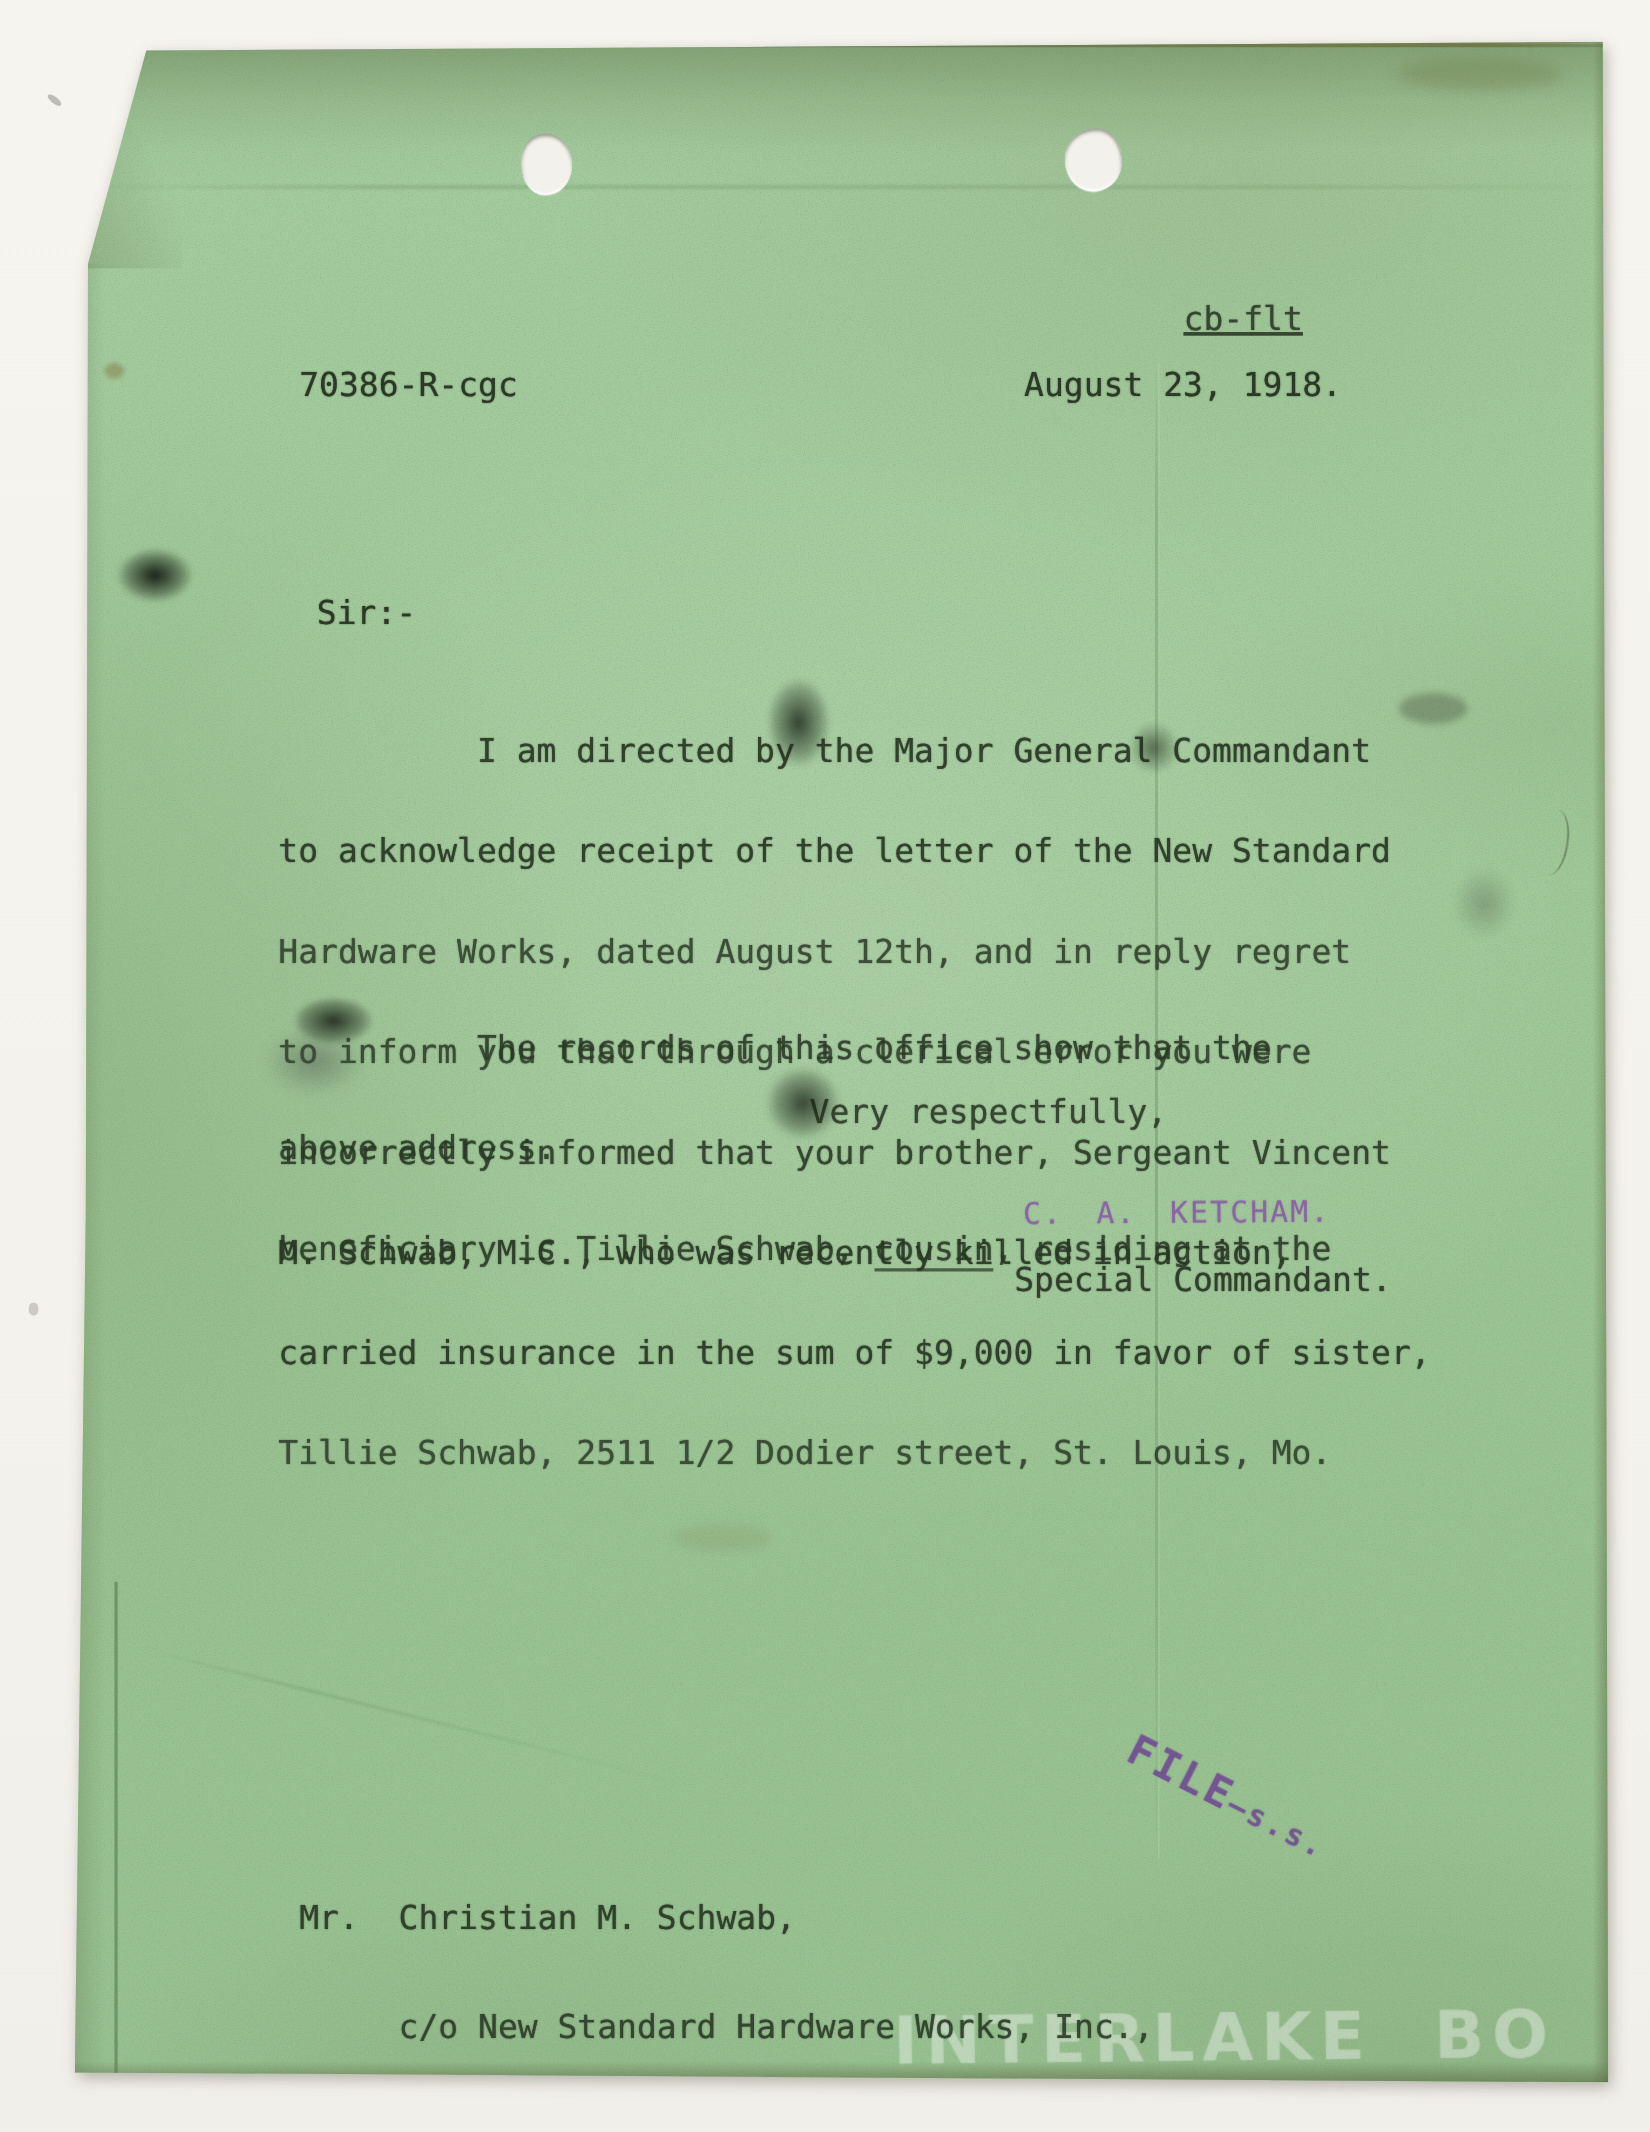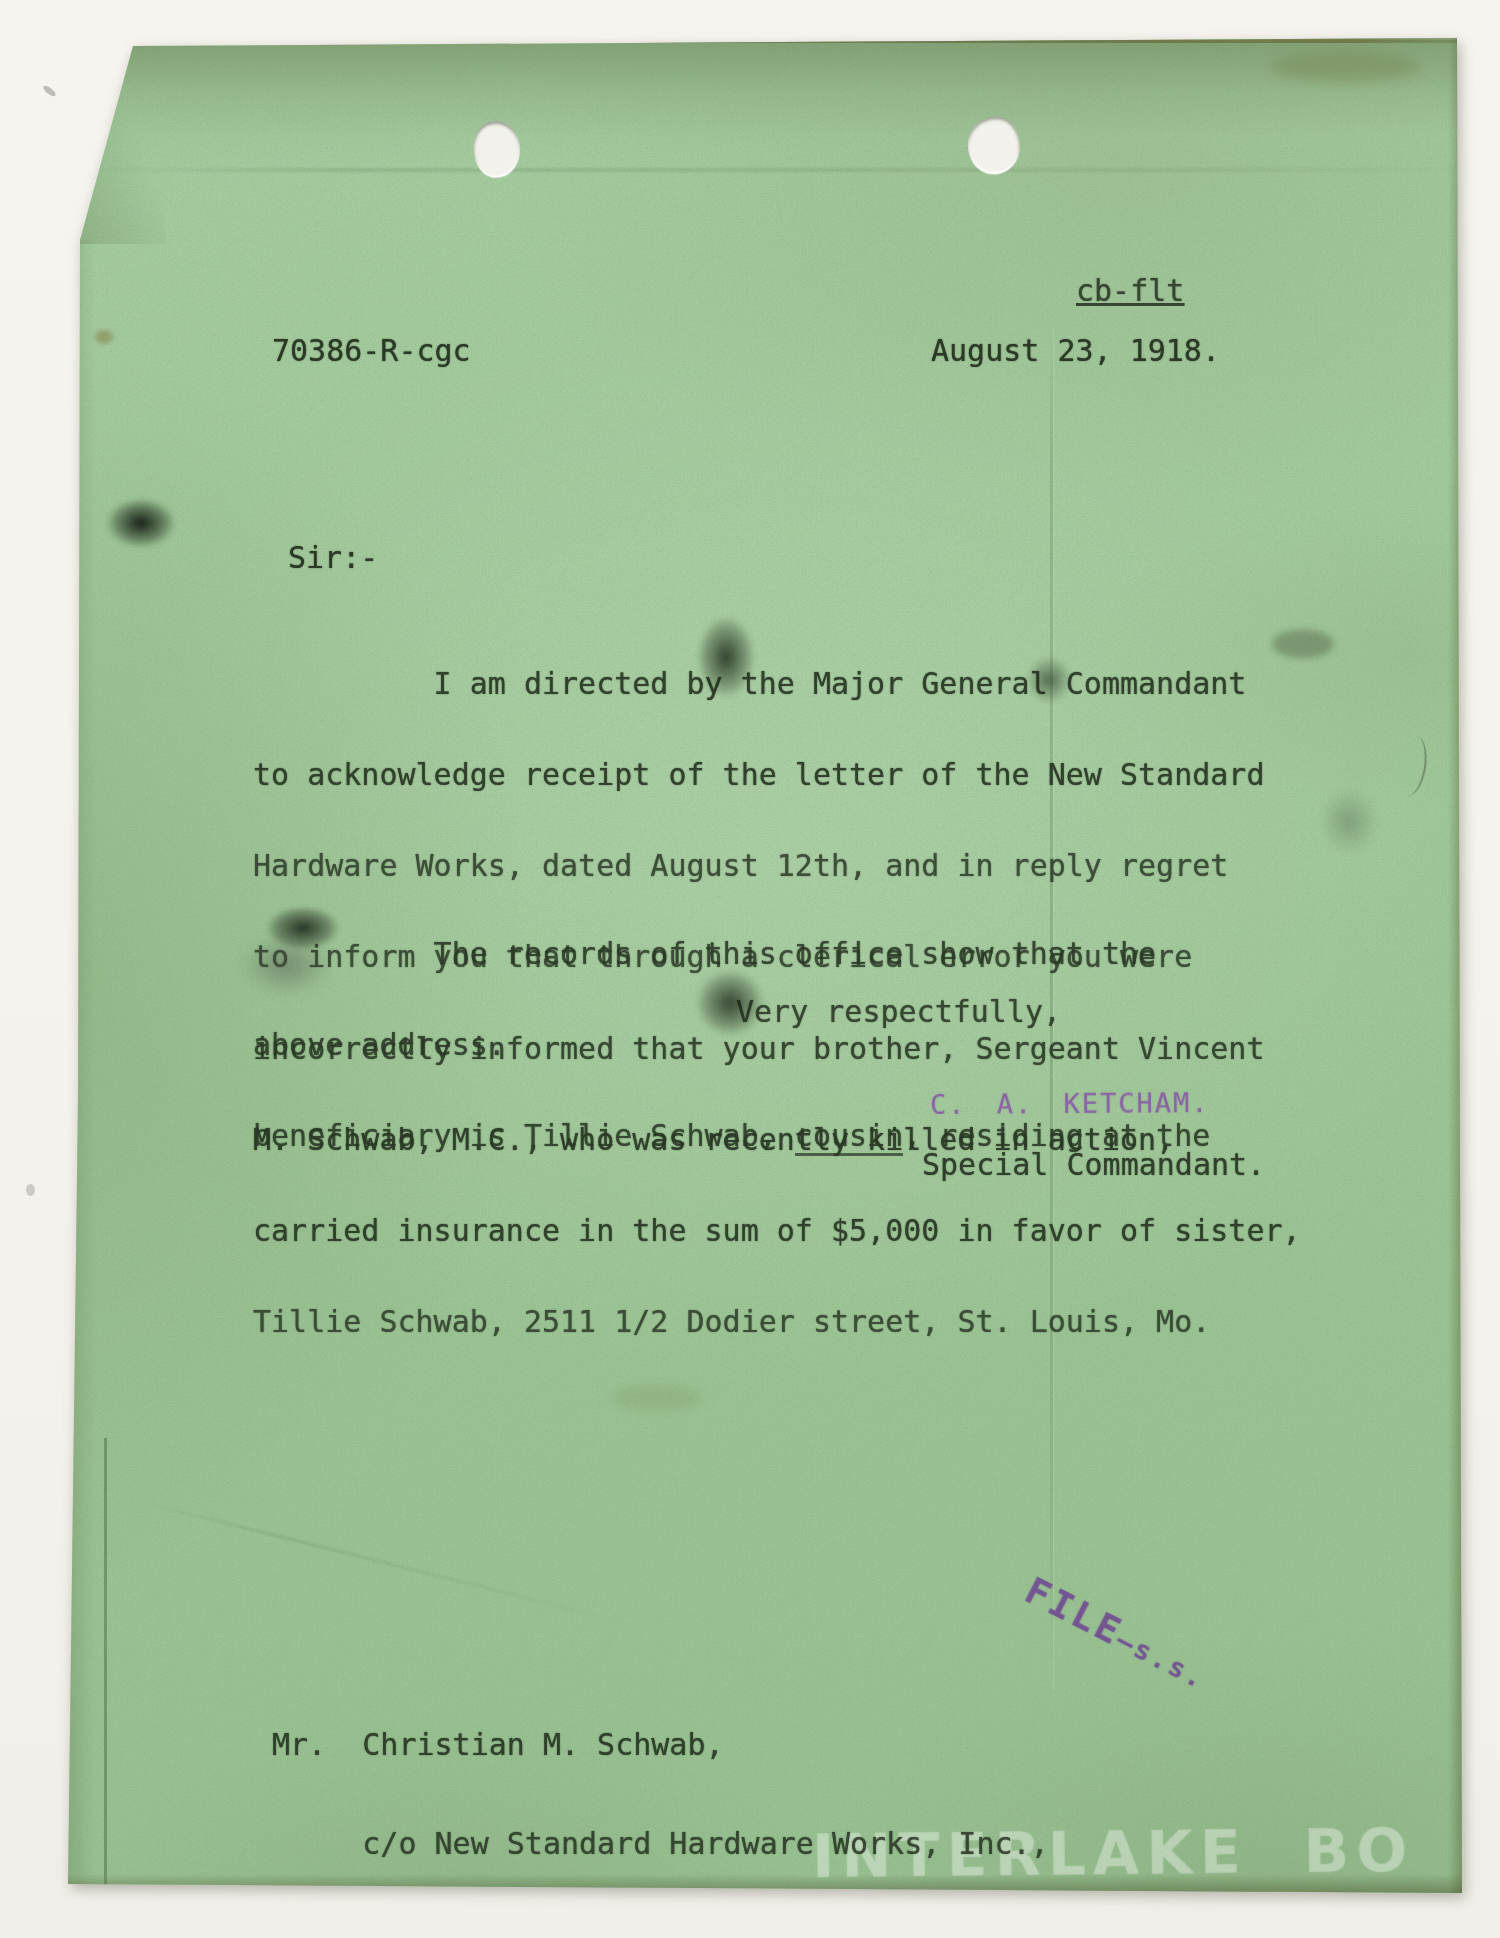--- a/index.html
+++ b/index.html
@@ -120,21 +120,21 @@
 
       <div class="tw" style="left:272px;top:543px;margin-left:16px;">Sir:-</div>
 
       <div class="tw" style="left:253px;top:608px;">
         <div class="o95">          I am directed by the Major General Commandant</div>
         <div class="o95">to acknowledge receipt of the letter of the New Standard</div>
         <div class="o85">Hardware Works, dated August 12th, and in reply regret</div>
         <div class="o85">to inform you that through a clerical error you were</div>
         <div class="o9">incorrectly informed that your brother, Sergeant Vincent</div>
         <div class="o95">M. Schwab, M.C., who was recently killed in action,</div>
-        <div class="o95">carried insurance in the sum of $5,000 in favor of sister,</div>
+        <div class="o95">carried insurance in the sum of $9,000 in favor of sister,</div>
         <div class="o85">Tillie Schwab, 2511 1/2 Dodier street, St. Louis, Mo.</div>
       </div>
 
       <div class="tw" style="left:253px;top:878px;">
         <div class="o9">          The records of this office show that the</div>
         <div class="o9">above address.</div>
         <div class="o9"><span>beneficiary is Tillie Schwab, </span><span class="uline">cousin</span><span>, residing at the</span></div>
       </div>
 
       <div class="tw o9" style="left:736px;top:997px;">Very respectfully,</div>

